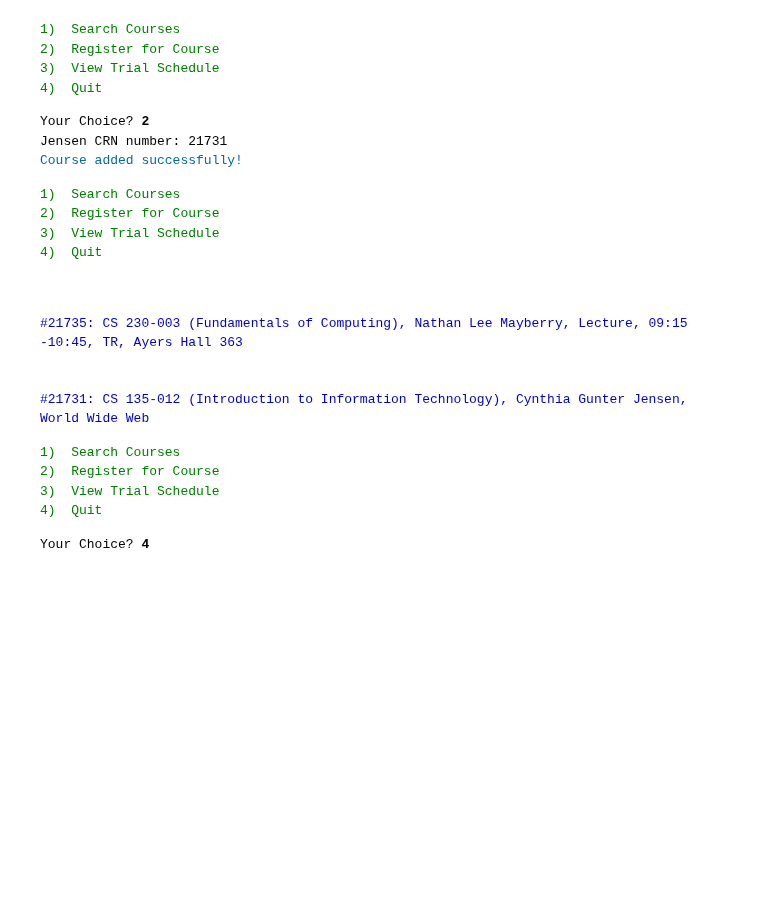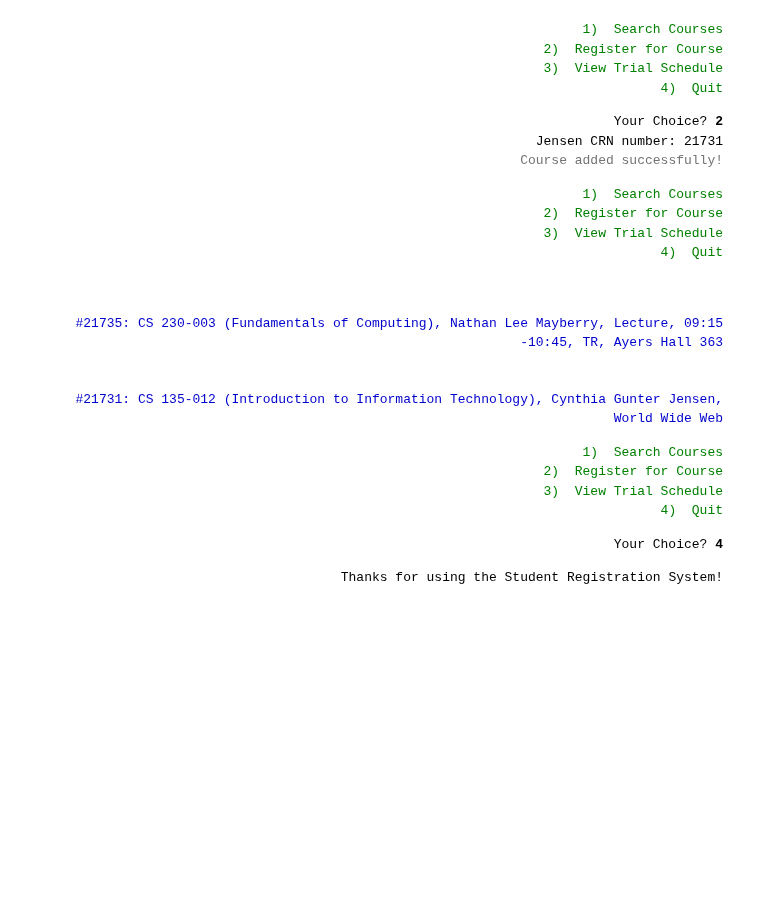--- a/index.html
+++ b/index.html
@@ -14,34 +14,33 @@
       color: #000000;
       padding: 20px 40px;
     }
     .terminal-block {
       margin-bottom: 0;
     }
     .line {
       line-height: 1.5;
       white-space: pre-wrap;
       word-break: break-word;
-      text-align: right;
     }
     .menu-item {
       color: #008000;
     }
     .prompt {
       color: #000000;
     }
     .crn-highlight {
       color: #000000;
       font-weight: normal;
     }
     .success {
-      color: #737373;
+      color: #0369a1;
     }
     .course-link {
       color: #0000cd;
       margin-top: 37px;
     }
     .choice-bold {
       font-weight: bold;
     }
     .spacer {
       height: 14px;
@@ -93,15 +92,14 @@
   </div>
 
   <div class="spacer"></div>
 
   <div>
     <div class="line"><span class="prompt">Your Choice? </span><span class="choice-bold">4</span></div>
   </div>
 
   <div class="spacer"></div>
 
-  <div class="line">Thanks for using the Student Registration System!</div>
 
 </div>
 
 </body></html>

